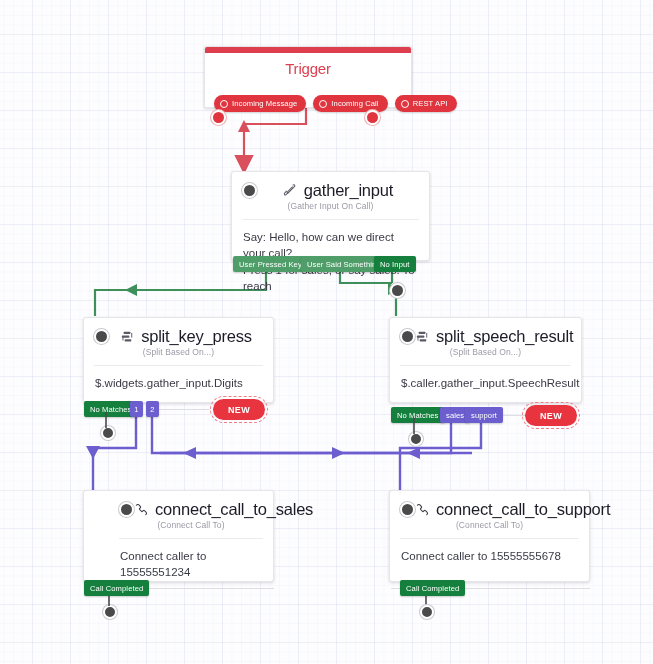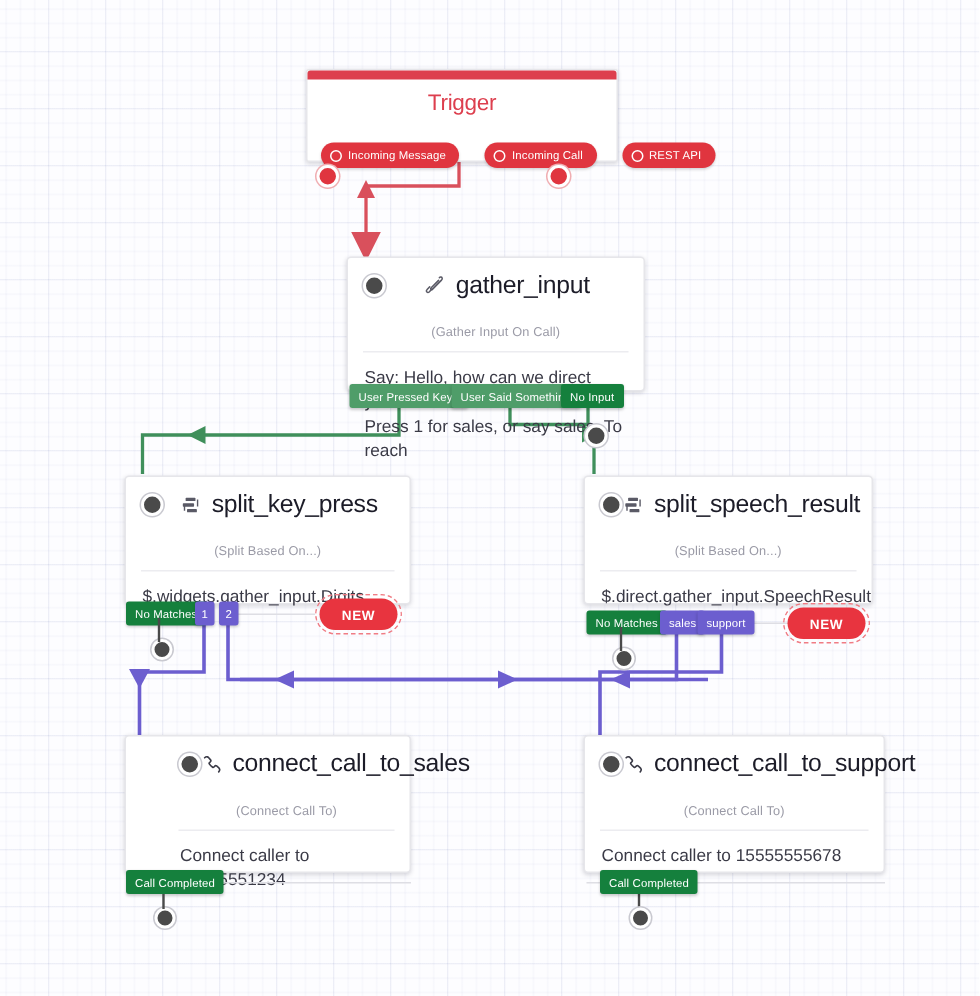--- a/index.html
+++ b/index.html
@@ -31,29 +31,29 @@
   }
   .card-title-row{display:flex;align-items:center;padding:9px 10px 0 10px;}
   .dot-in{
     width:11px;height:11px;border-radius:50%;background:#4a4a4a;
     border:2px solid #ffffff;box-shadow:0 0 0 1px #c9c9d0;flex:0 0 auto;
   }
   .wname{
     flex:1;text-align:center;font-size:16.5px;color:#1c1c28;
     letter-spacing:-.2px;display:flex;align-items:center;justify-content:center;gap:6px;
   }
-  .wsub{text-align:center;font-size:8.5px;color:#9a9aa6;margin-top:16px;letter-spacing:.1px;}
+  .wsub{text-align:center;font-size:8.5px;color:#9a9aa6;margin-top:1px;letter-spacing:.1px;}
   .wdivider{height:1px;background:#ececf0;margin:8px 10px 0 10px;}
   .wbody{padding:9px 11px 0 11px;font-size:11.5px;color:#3a3a46;line-height:1.42;}
 
   
   #trigger{left:204px;top:46px;width:208px;height:62px;border-radius:2px;padding-top:0;}
   #trigger .topbar{height:6px;background:#dd3f4e;border-radius:2px 2px 0 0;}
   #trigger .ttitle{text-align:center;font-size:15px;color:#dd3f4e;margin-top:7px;letter-spacing:-.2px;}
-  #trigger .pills{position:absolute;left:0;top:48px;width:244px;display:flex;gap:17px;padding-left:9px;box-sizing:border-box;}
+  #trigger .pills{position:absolute;left:0;top:48px;width:244px;display:flex;gap:7px;padding-left:9px;box-sizing:border-box;}
   .pill{
     background:#e0353f;color:#fff;border-radius:11px;height:17px;
     display:flex;align-items:center;gap:4px;padding:0 9px 0 6px;
     font-size:7.6px;white-space:nowrap;letter-spacing:.1px;
     box-shadow:0 1px 2px rgba(0,0,0,.18);
   }
   .pill .ring{width:6px;height:6px;border-radius:50%;border:1.3px solid #ffffff;flex:0 0 auto;}
 
   
   .chip{
@@ -178,21 +178,21 @@
       <svg class="icn" width="15" height="15" viewBox="0 0 16 16">
         <path d="M10.6 2.2c.7-.7 1.8-.4 2 .5.1.6-.2 1-0.7 1.5L5.6 10.6c-.3.3-.7.3-1 0s-.3-.7 0-1L10 4.2" fill="none" stroke="#5a5a66" stroke-width="1.1" stroke-linecap="round"></path>
         <path d="M5.3 10.3 3.3 12.4c-.5.5-1.2.5-1.6 0-.5-.5-.4-1.2 0-1.6l2-2.1" fill="none" stroke="#5a5a66" stroke-width="1.1" stroke-linecap="round"></path>
       </svg>
       <span>gather_input</span>
     </span>
   </div>
   <div class="wsub">(Gather Input On Call)</div>
   <div class="wdivider"></div>
   <div class="wbody">
-    <div>Say: Hello, how can we direct your reach?</div>
+    <div>Say: Hello, how can we direct your call?</div>
     <div>Press 1 for sales, or say sales. To reach</div>
   </div>
 </div>
 <div class="chip green" style="left:233px;top:256px;">User Pressed Keys</div>
 <div class="chip green" style="left:301px;top:256px;">User Said Something</div>
 <div class="chip dark" style="left:374px;top:256px;">No Input</div>
 <div class="greendot" style="left:390px;top:283px"></div>
 
 <div class="card" style="left:83px;top:317px;width:191px;height:86px;">
   <div class="card-title-row">
@@ -226,21 +226,21 @@
         <rect x="4" y="3" width="7" height="2.4" rx=".5" fill="#5a5a66"></rect>
         <rect x="2" y="7" width="8" height="2.4" rx=".5" fill="#5a5a66"></rect>
         <rect x="5" y="11" width="7" height="2.4" rx=".5" fill="#5a5a66"></rect>
         <path d="M12.5 4.2 v5 M3.2 8.2 v4.1" stroke="#5a5a66" stroke-width="1" fill="none"></path>
       </svg>
       <span>split_speech_result</span>
     </span>
   </div>
   <div class="wsub">(Split Based On...)</div>
   <div class="wdivider"></div>
-  <div class="wbody">$.direct.gather_input.SpeechResult</div>
+  <div class="wbody">$.caller.gather_input.SpeechResult</div>
 </div>
 <div class="chipline" style="left:496px;top:415px;width:30px;"></div>
 <div class="chip dark" style="left:391px;top:407px;">No Matches</div>
 <div class="chip purple" style="left:440px;top:407px;">sales</div>
 <div class="chip purple" style="left:465px;top:407px;">support</div>
 <div class="new-pill" style="left:525px;top:405px;">NEW</div>
 <div class="enddot" style="left:409px;top:432px"></div>
 
 <div class="card" style="left:83px;top:490px;width:191px;height:92px;padding-left:25px;">
   <div class="card-title-row">

